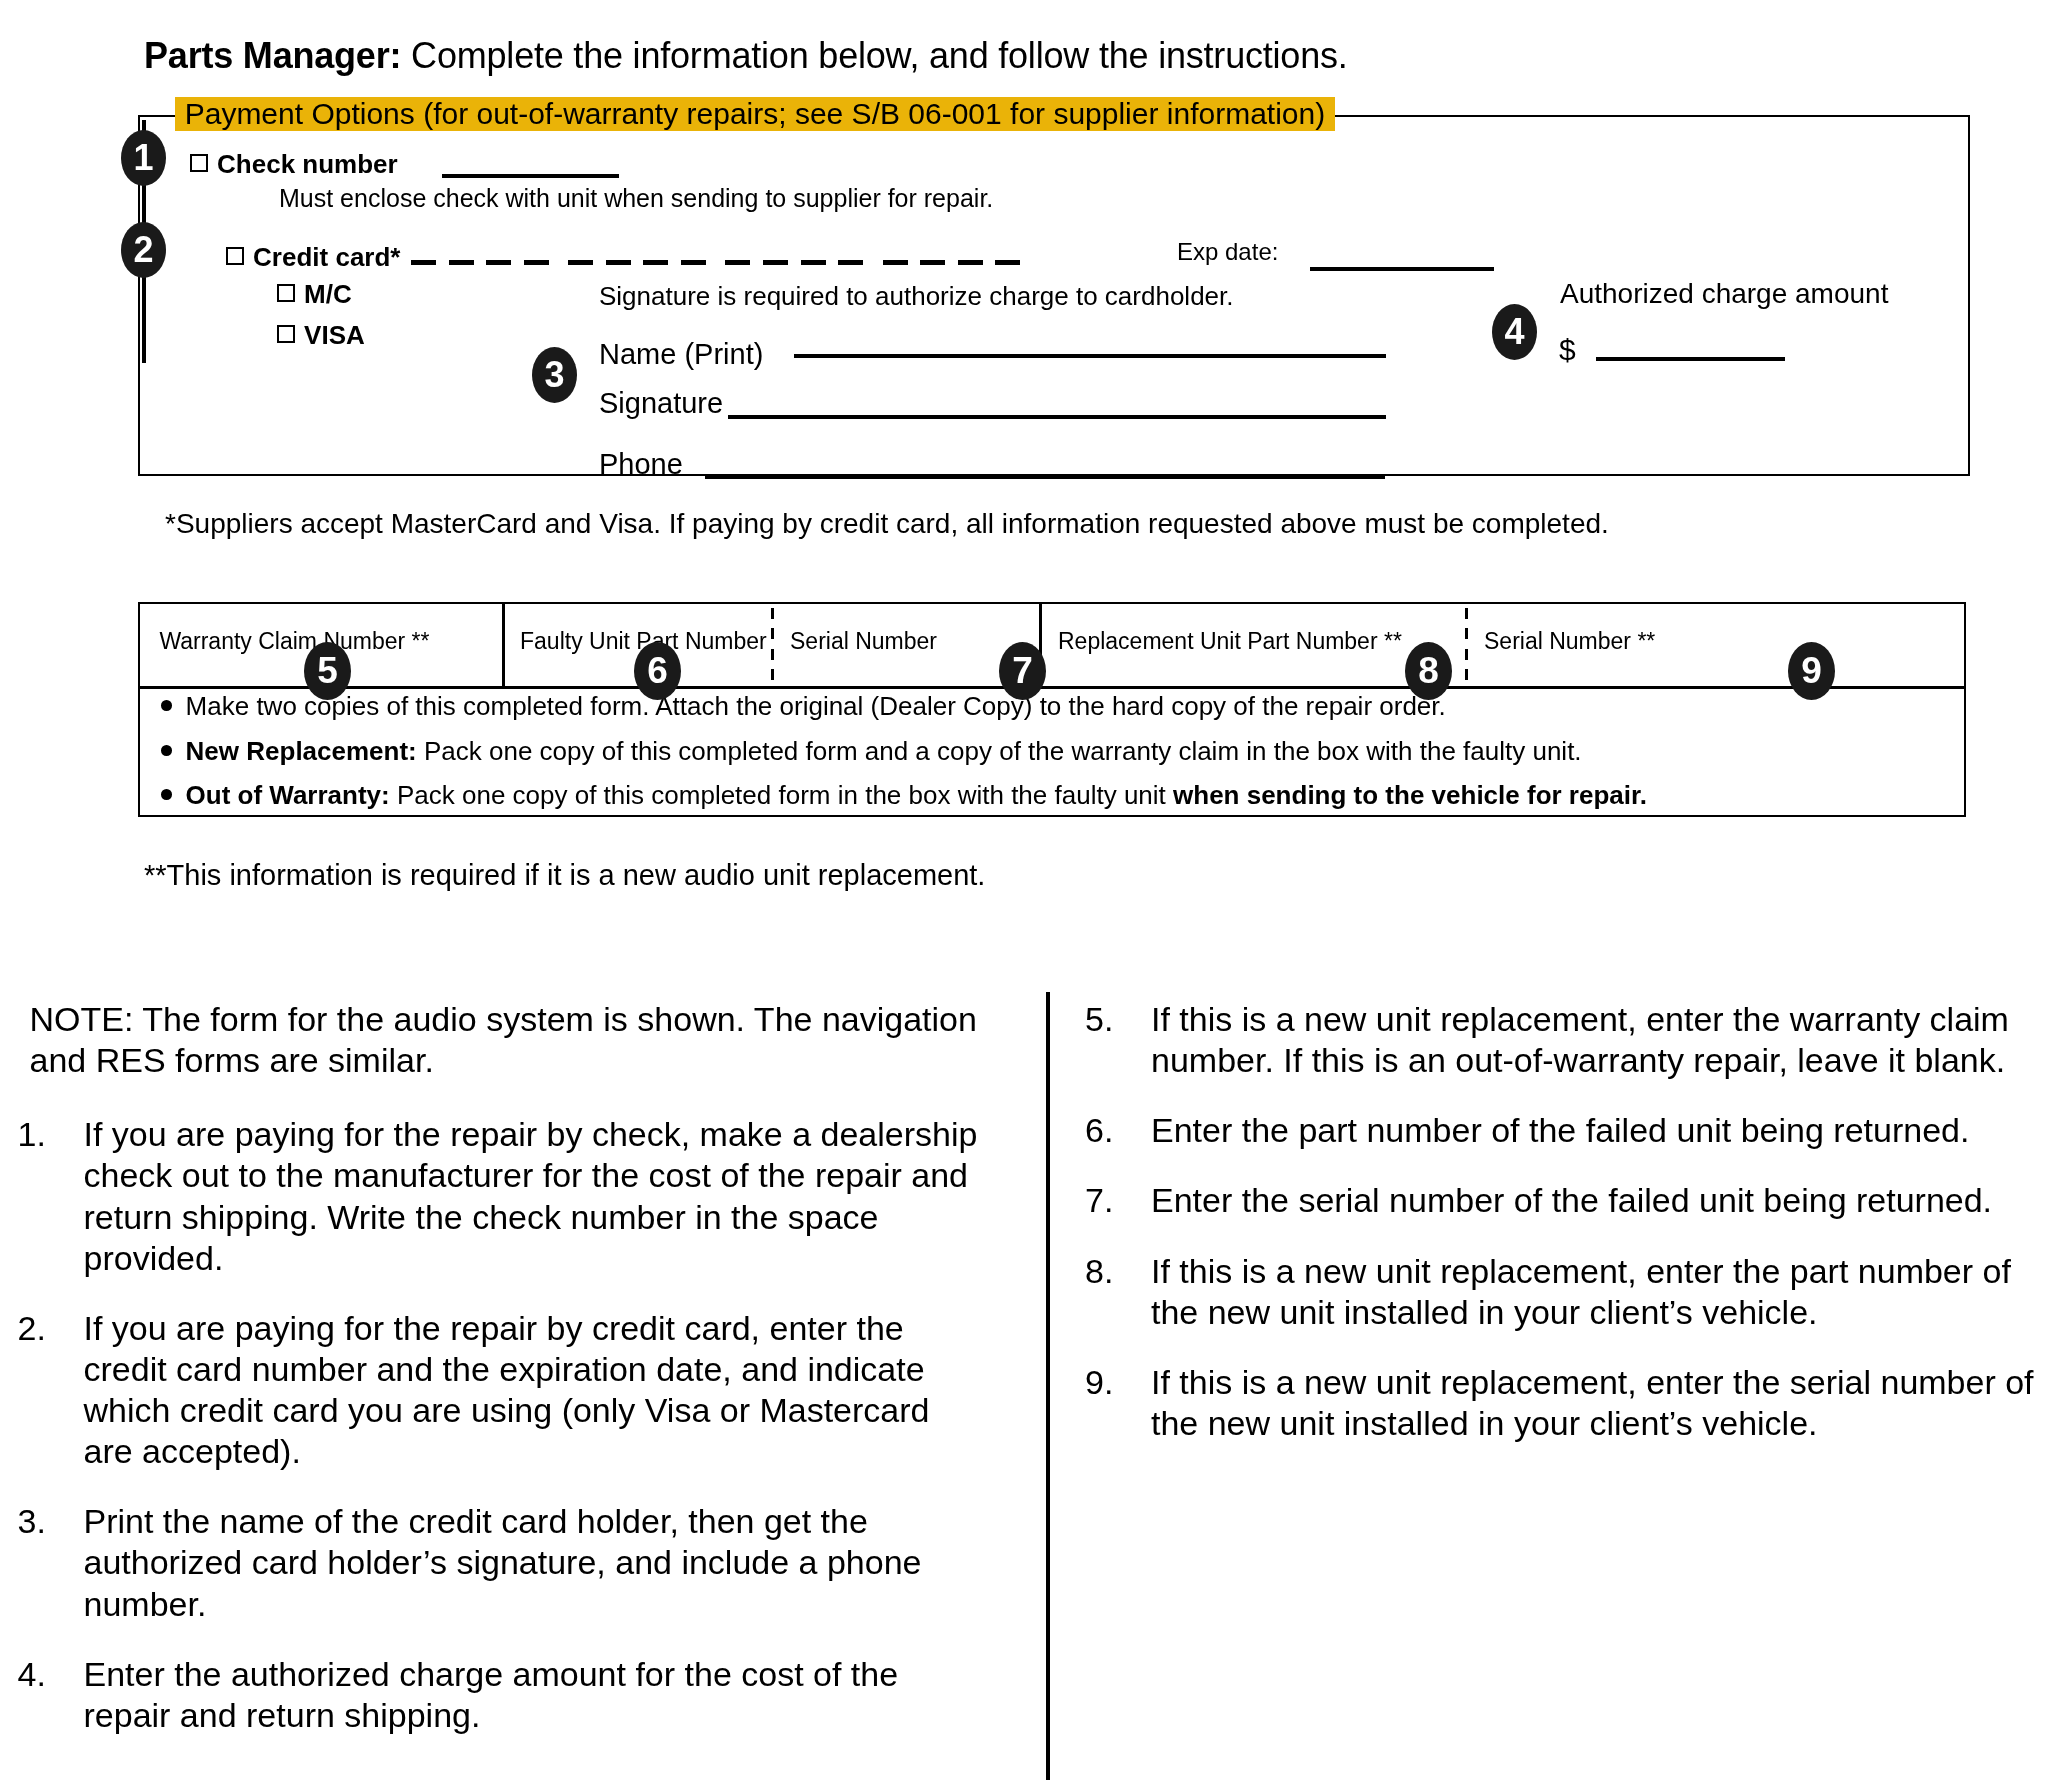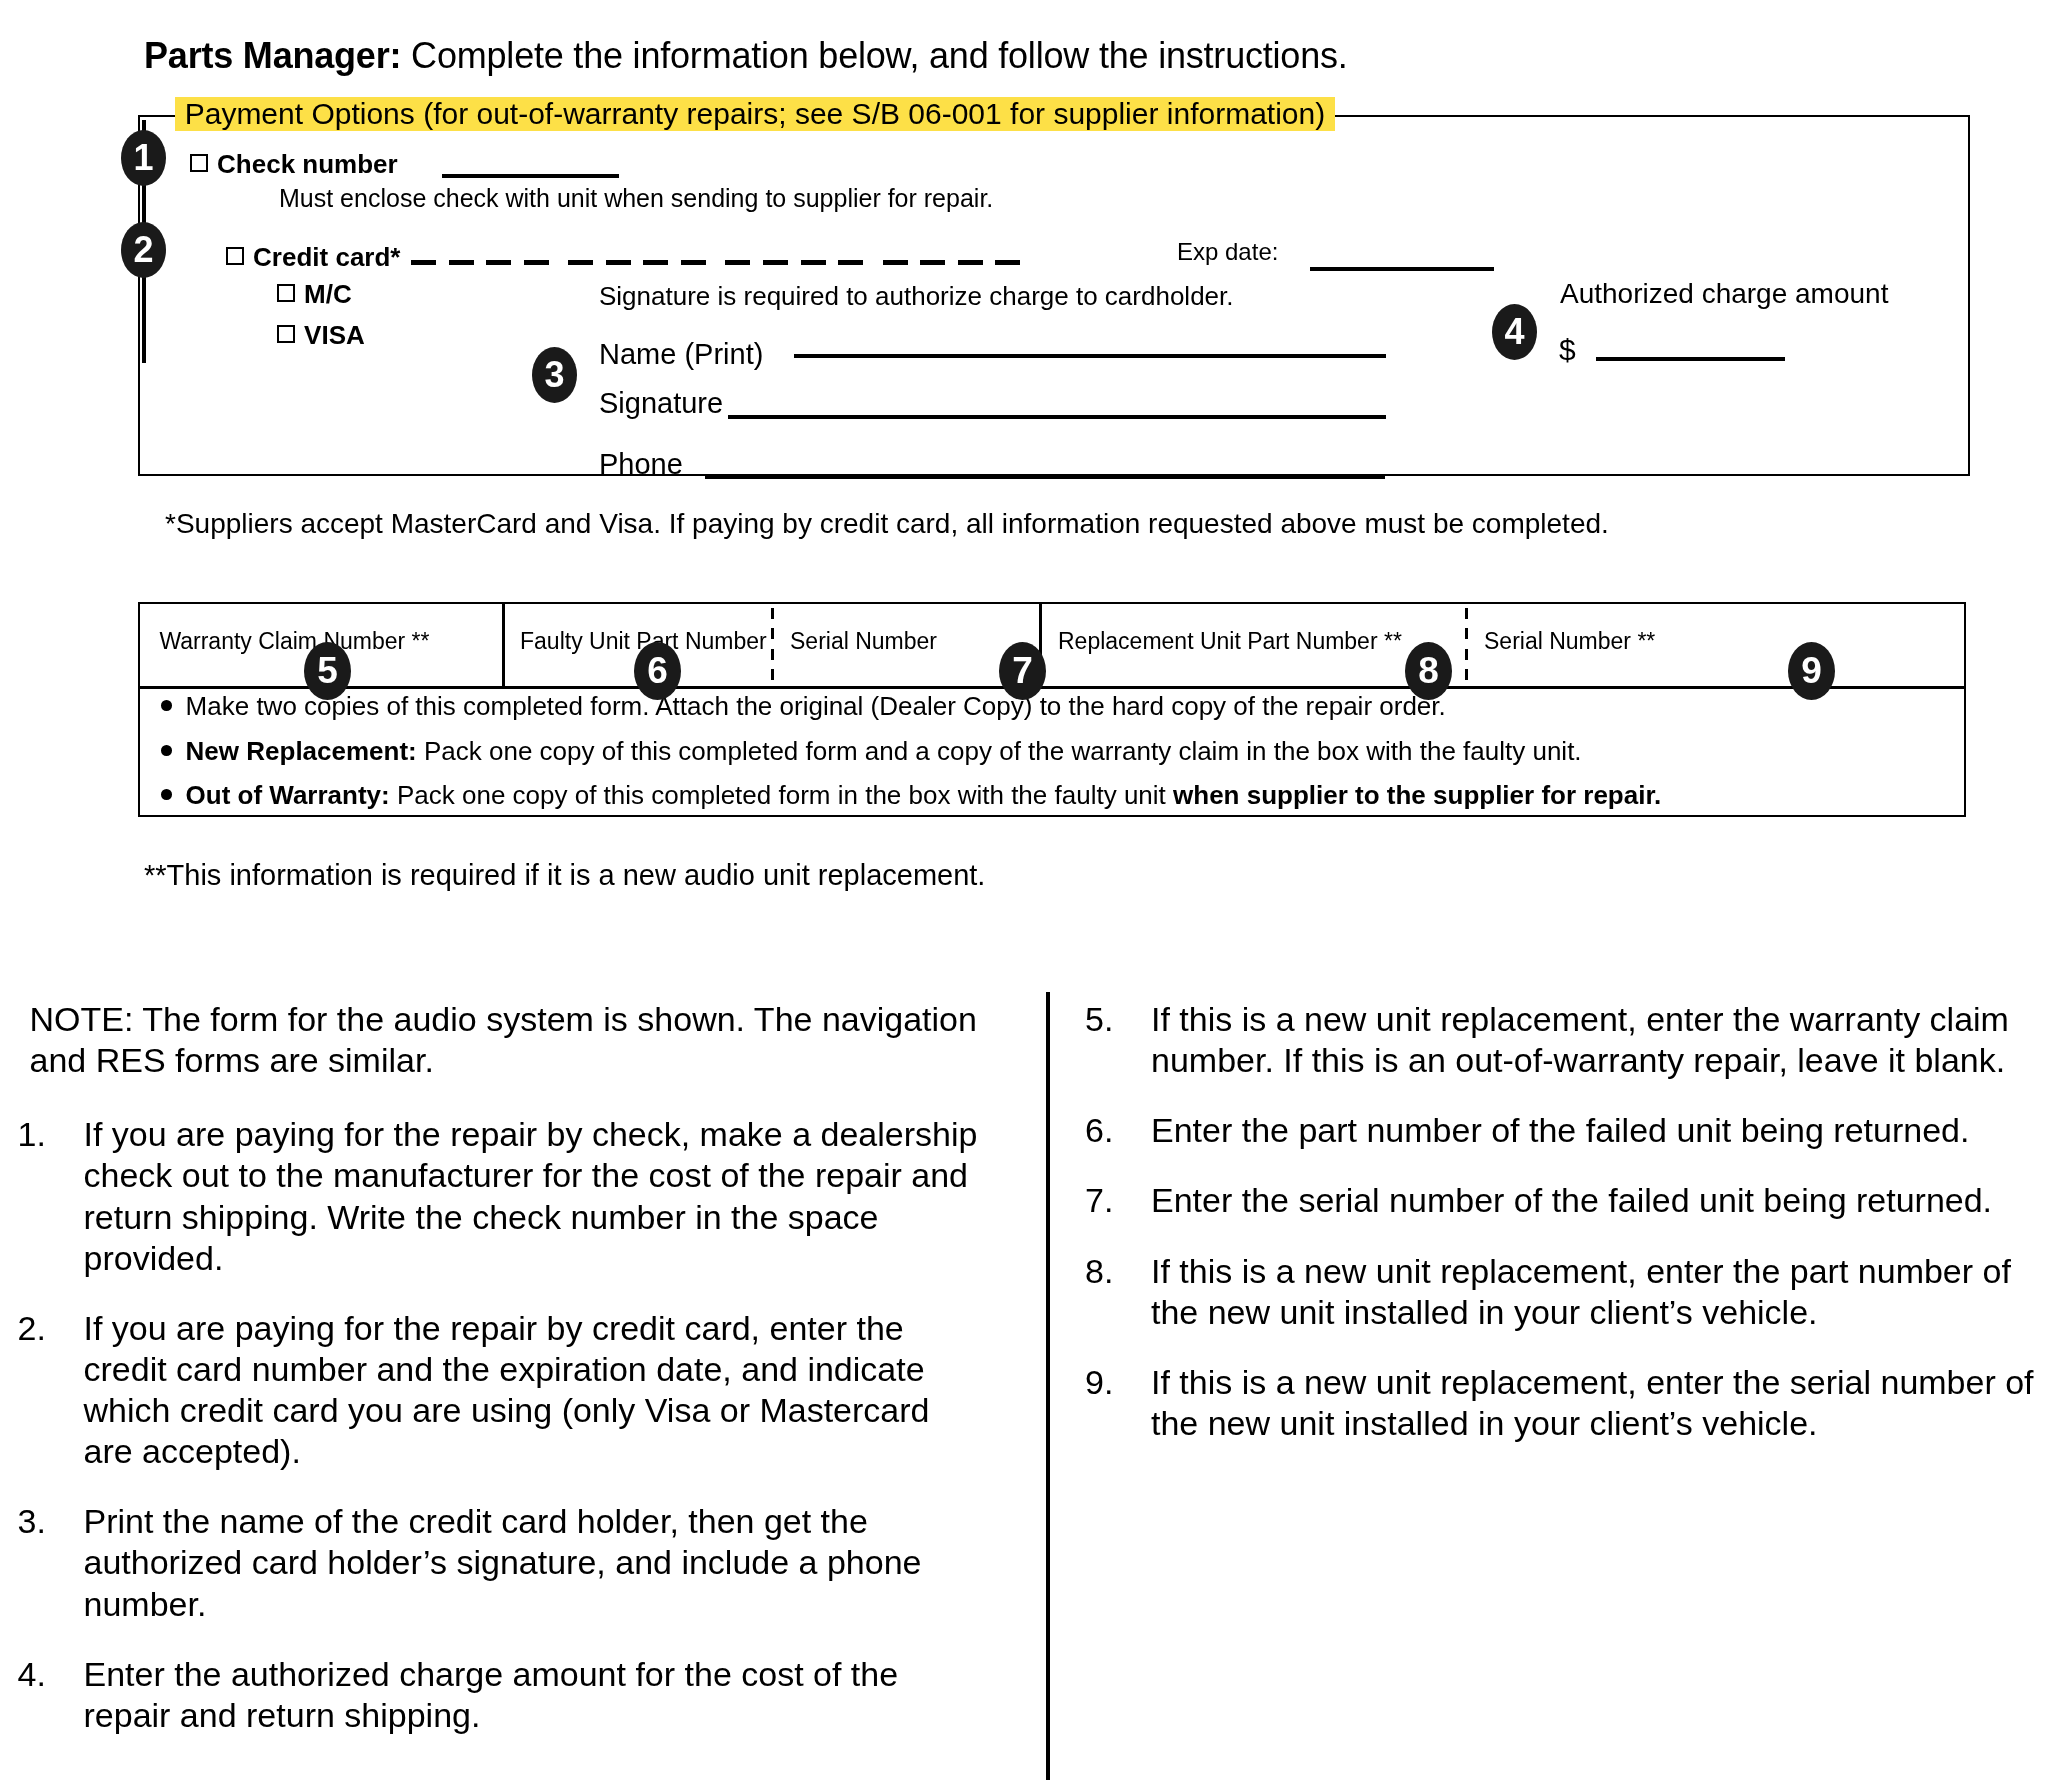--- a/index.html
+++ b/index.html
@@ -33,21 +33,21 @@
     left: 138px;
     top: 115px;
     width: 1828px;
     height: 357px;
     border: 2.9px solid #000;
   }
   .legend {
     position: absolute;
     left: 175px;
     top: 97px;
-    background: #fde047;
+    background: #eab308;
     padding: 0 9.7px;
     font-size: 30px;
     white-space: nowrap;
     z-index: 3;
   }
 
   
   .callout {
     position: absolute;
     background: #1a1a1a;
@@ -337,21 +337,21 @@
   <div class="hline" style="top:82px;"></div>
 
   <div class="bullets">
     <div class="bullet" style="top:1.9px;">
       <span class="dot"></span><span>Make two copies of this completed form. Attach the original (Dealer Copy) to the hard copy of the repair order.</span>
     </div>
     <div class="bullet" style="top:47px;">
       <span class="dot"></span><span class="bold">New Replacement:</span><span>  Pack one copy of this completed form and a copy of the warranty claim in the box with the faulty unit.</span>
     </div>
     <div class="bullet" style="top:91px;">
-      <span class="dot"></span><span class="bold">Out of Warranty:</span><span>  Pack one copy of this completed form in the box with the faulty unit </span><span class="bold">when supplier to the supplier for repair.</span>
+      <span class="dot"></span><span class="bold">Out of Warranty:</span><span>  Pack one copy of this completed form in the box with the faulty unit </span><span class="bold">when sending to the vehicle for repair.</span>
     </div>
   </div>
 </div>
 
 <div class="callout c-num" style="left:304px; top:642px;">5</div>
 <div class="callout c-num" style="left:634px; top:642px;">6</div>
 <div class="callout c-num" style="left:999px; top:642px;">7</div>
 <div class="callout c-num" style="left:1405px; top:642px;">8</div>
 <div class="callout c-num" style="left:1788px; top:642px;">9</div>
 

